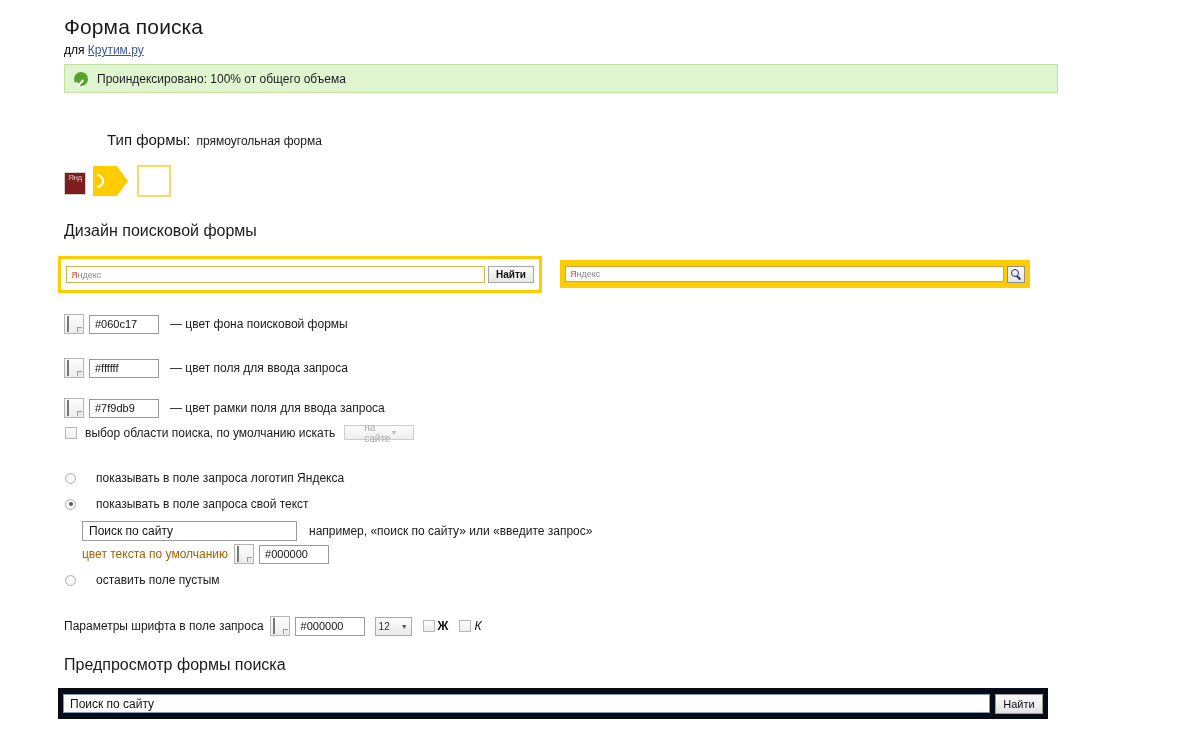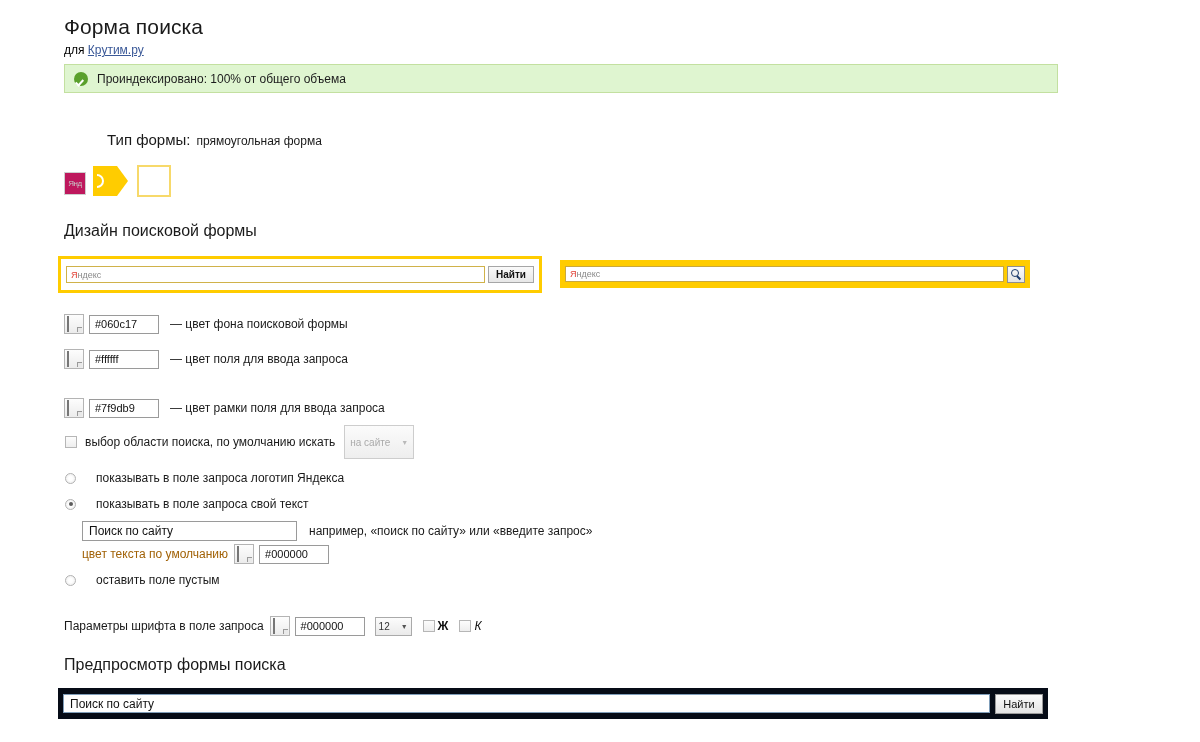--- a/index.html
+++ b/index.html
@@ -84,22 +84,22 @@
 
   .thumbs { position: absolute; left: 64px; top: 165px; display: flex; align-items: center; }
   .thumb {
     width: 31px; height: 31px;
     margin-right: 7px;
     position: relative;
     cursor: pointer;
   }
   .thumb-plain {
     border: 1px solid #cfcfcf;
-    background: #be185d;
-    display: flex; align-items: center; justify-content: center;
+    background: #7f1d1d;
+    display: flex; align-items: flex-start; justify-content: center;
     width: 22px; height: 23px;
     margin-top: 4px;
   }
   .thumb-plain span {
     font-size: 8px; color: #c8c8c8; letter-spacing: -0.5px;
   }
   .thumb-arrow {
     width: 35px; height: 30px;
     margin-right: 9px;
     position: relative;
@@ -239,21 +239,21 @@
 
   
   .color-row {
     position: absolute;
     left: 64px;
     display: flex;
     align-items: center;
     height: 20px;
   }
   #cr1 { top: 314px; }
-  #cr2 { top: 349px; }
+  #cr2 { top: 358px; }
   #cr3 { top: 398px; }
 
   .swatch-btn {
     width: 20px; height: 20px;
     border: 1px solid #b4b4b4;
     background: linear-gradient(#fdfdfd,#ececec);
     padding: 2px;
     position: relative;
     cursor: pointer;
     flex: 0 0 auto;
@@ -295,25 +295,25 @@
   .checkbox {
     width: 12px; height: 12px;
     border: 1px solid #b6b6b6;
     background: linear-gradient(#fdfdfd,#eeeeee);
     flex: 0 0 auto;
     cursor: pointer;
   }
   .chk-label { margin-left: 8px; font-size: 12px; color: #1a1a1a; }
   .select-disabled {
     margin-left: 9px;
-    width: 70px; height: 34px;
+    width: 70px; height: 15px;
     border: 1px solid #cdcdcd;
     background: linear-gradient(#fbfbfb,#eeeeee);
     display: flex; align-items: center;
-    padding: 0 5px;
+    padding: 0 19px;
     font-size: 10px;
     color: #aaaaaa;
     justify-content: space-between;
     cursor: default;
   }
   .select-disabled .arw {
     font-size: 7px;
     color: #b9b9b9;
   }
 

